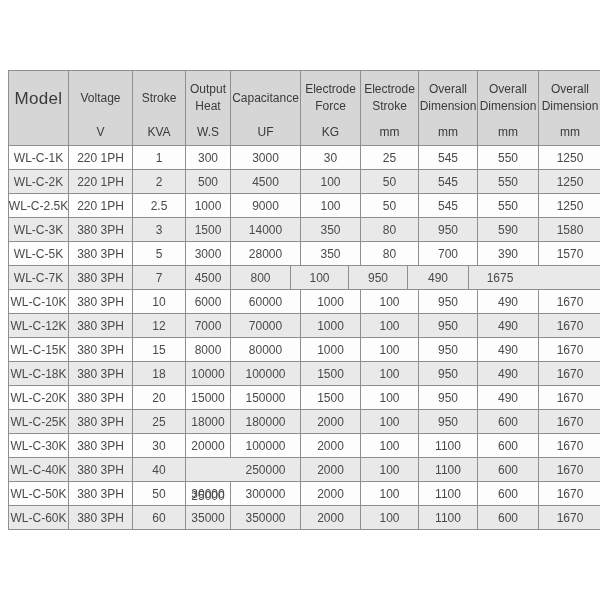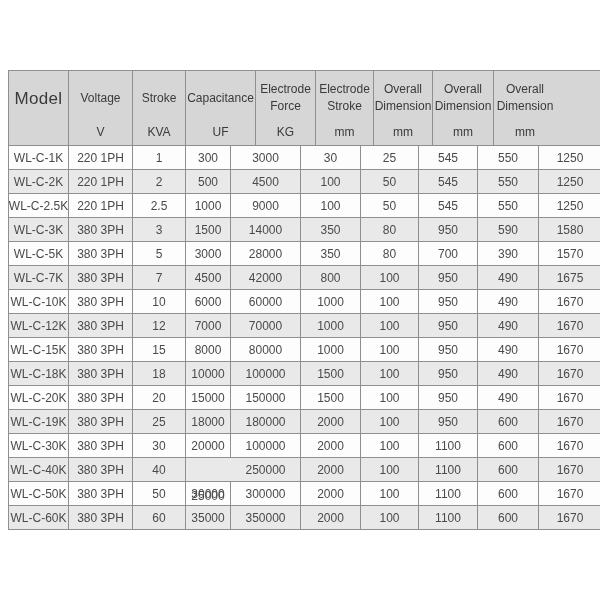--- a/index.html
+++ b/index.html
@@ -100,20 +100,26 @@
             <span>Voltage</span>
           </div>
           <div class="hunit">V</div>
         </div>
         <div class="hcell" style="width: 53px;">
           <div class="htitle">
             <span>Stroke</span>
           </div>
           <div class="hunit">KVA</div>
         </div>
+        <div class="hcell" style="width: 45px;">
+          <div class="htitle">
+            <span>Output Heat</span>
+          </div>
+          <div class="hunit">W.S</div>
+        </div>
         <div class="hcell" style="width: 70px;">
           <div class="htitle">
             <span>Capacitance</span>
           </div>
           <div class="hunit">UF</div>
         </div>
         <div class="hcell" style="width: 60px;">
           <div class="htitle">
             <span>Electrode Force</span>
           </div>
@@ -203,21 +209,20 @@
           <div class="tcell" style="width: 58px;">80</div>
           <div class="tcell" style="width: 59px;">700</div>
           <div class="tcell" style="width: 61px;">390</div>
           <div class="tcell" style="width: 62px;">1570</div>
         </div>
         <div class="trow even">
           <div class="tcell" style="width: 60px;">WL-C-7K</div>
           <div class="tcell" style="width: 64px;">380 3PH</div>
           <div class="tcell" style="width: 53px;">7</div>
           <div class="tcell" style="width: 45px;">4500</div>
-          <div class="tcell" style="width: 70px;">42000</div>
           <div class="tcell" style="width: 60px;">800</div>
           <div class="tcell" style="width: 58px;">100</div>
           <div class="tcell" style="width: 59px;">950</div>
           <div class="tcell" style="width: 61px;">490</div>
           <div class="tcell" style="width: 62px;">1675</div>
         </div>
         <div class="trow odd">
           <div class="tcell" style="width: 60px;">WL-C-10K</div>
           <div class="tcell" style="width: 64px;">380 3PH</div>
           <div class="tcell" style="width: 53px;">10</div>
@@ -271,21 +276,21 @@
           <div class="tcell" style="width: 53px;">20</div>
           <div class="tcell" style="width: 45px;">15000</div>
           <div class="tcell" style="width: 70px;">150000</div>
           <div class="tcell" style="width: 60px;">1500</div>
           <div class="tcell" style="width: 58px;">100</div>
           <div class="tcell" style="width: 59px;">950</div>
           <div class="tcell" style="width: 61px;">490</div>
           <div class="tcell" style="width: 62px;">1670</div>
         </div>
         <div class="trow even">
-          <div class="tcell" style="width: 60px;">WL-C-19K</div>
+          <div class="tcell" style="width: 60px;">WL-C-25K</div>
           <div class="tcell" style="width: 64px;">380 3PH</div>
           <div class="tcell" style="width: 53px;">25</div>
           <div class="tcell" style="width: 45px;">18000</div>
           <div class="tcell" style="width: 70px;">180000</div>
           <div class="tcell" style="width: 60px;">2000</div>
           <div class="tcell" style="width: 58px;">100</div>
           <div class="tcell" style="width: 59px;">950</div>
           <div class="tcell" style="width: 61px;">600</div>
           <div class="tcell" style="width: 62px;">1670</div>
         </div>

